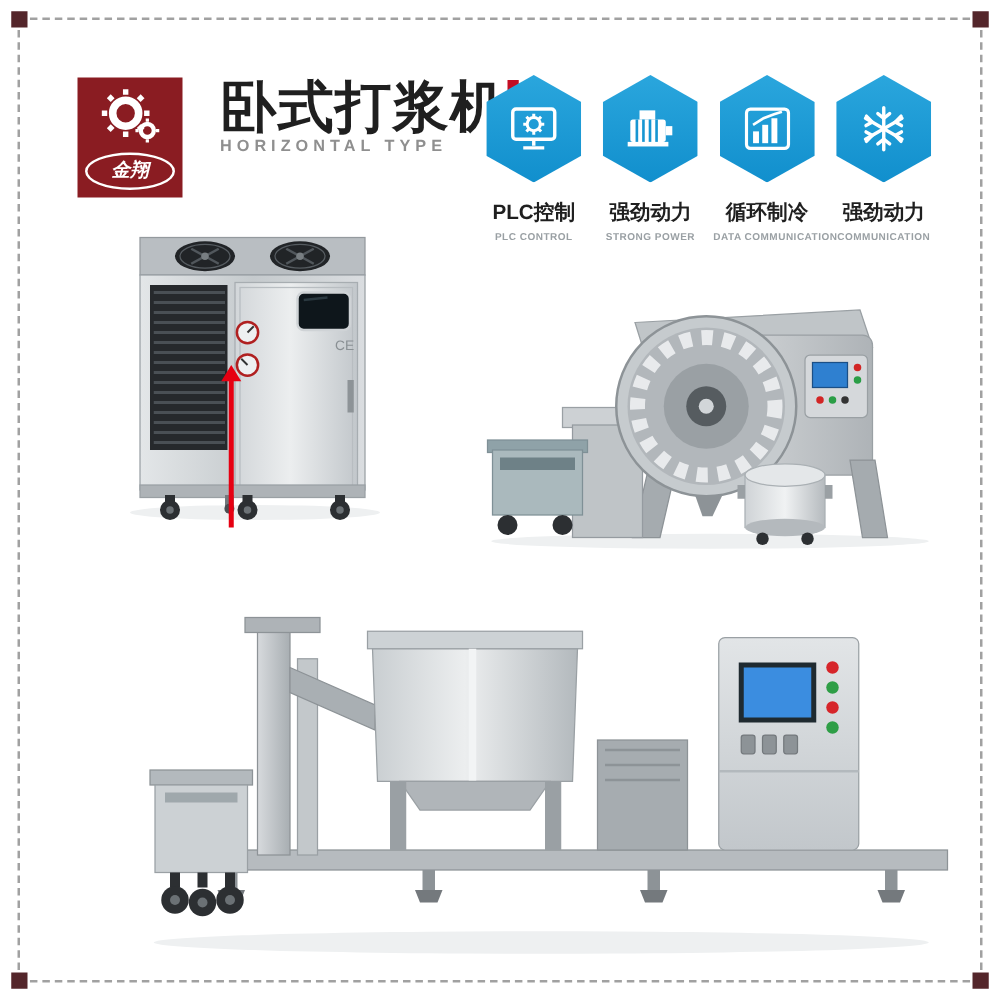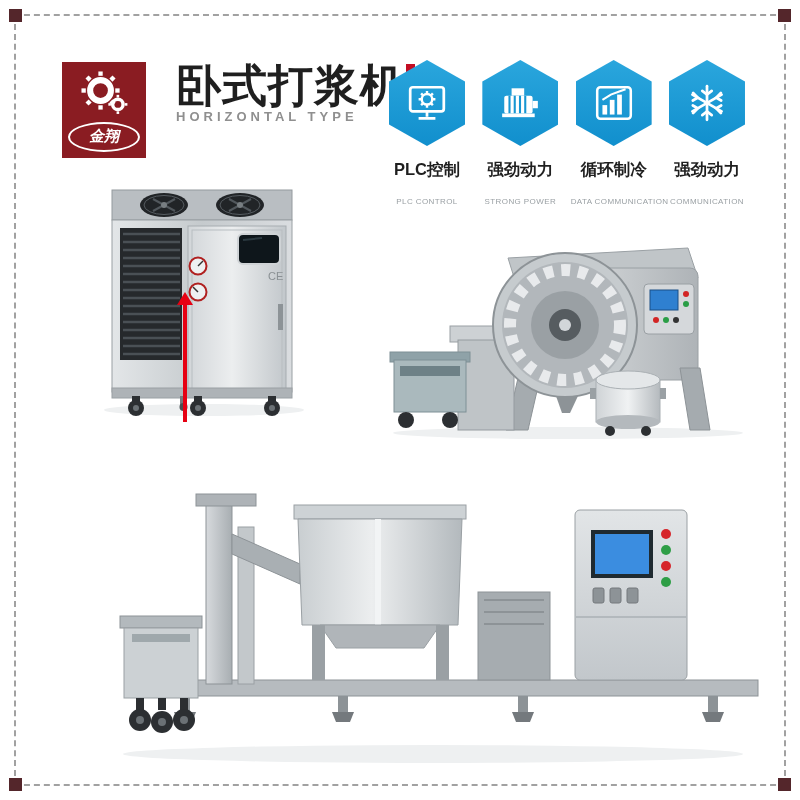--- a/index.html
+++ b/index.html
@@ -26,21 +26,21 @@
   .title-bar{width:9px;height:44px;background:#c30d23;}
   .subtitle{margin-top:0;font-size:13px;font-weight:700;color:#8f8f8f;letter-spacing:4px;line-height:1.4;}
 
   
   .features{position:absolute;left:384px;top:60px;width:366px;display:flex;justify-content:space-between;}
   .feature{width:86px;text-align:center;}
   .hex{width:76px;height:86px;margin:0 auto;background:linear-gradient(180deg,#2aa6dd,#118fcd);
        clip-path:polygon(50% 0,100% 25%,100% 75%,50% 100%,0 75%,0 25%);
        display:flex;align-items:center;justify-content:center;}
   .f-zh{margin-top:13px;font-size:16.5px;font-weight:800;color:#1f1f1f;white-space:nowrap;}
-  .f-en{margin-top:16px;font-size:8px;color:#9aa0a4;letter-spacing:.4px;white-space:nowrap;}
+  .f-en{margin-top:4px;font-size:8px;color:#9aa0a4;letter-spacing:.4px;white-space:nowrap;font-weight:bold;}
 
   
   .chiller-fig{position:absolute;left:92px;top:182px;width:218px;height:235px;}
   .beater-fig{position:absolute;left:388px;top:228px;width:377px;height:212px;}
   .line-fig{position:absolute;left:88px;top:472px;width:685px;height:300px;}
   .chiller-fig svg,.beater-fig svg,.line-fig svg{width:100%;height:100%;display:block;}
 
   
   .arrow-head{position:absolute;left:177px;top:292px;width:0;height:0;
               border-left:8px solid transparent;border-right:8px solid transparent;

